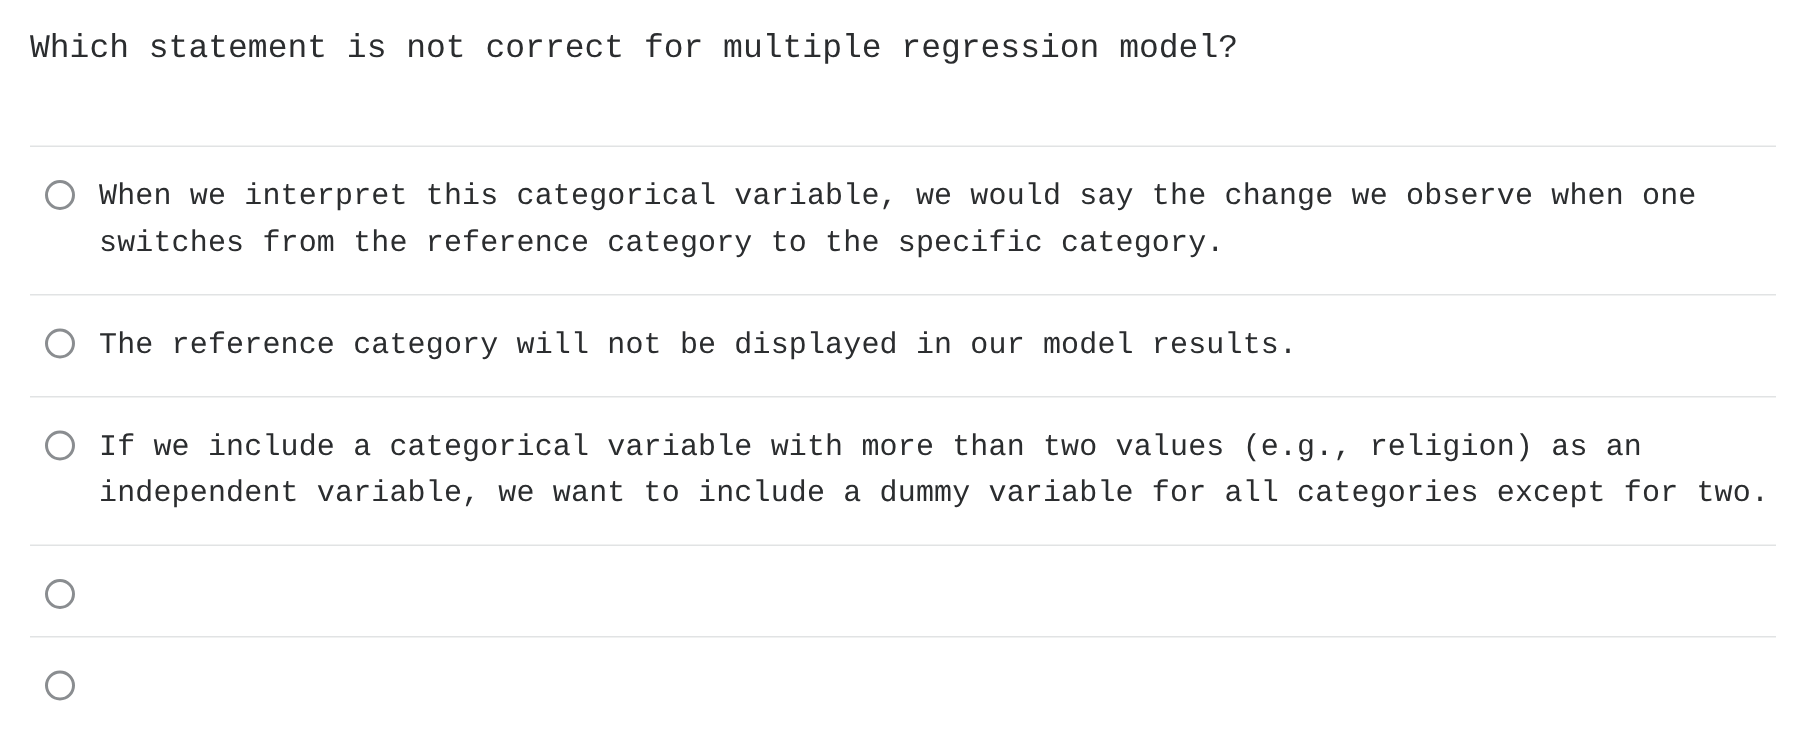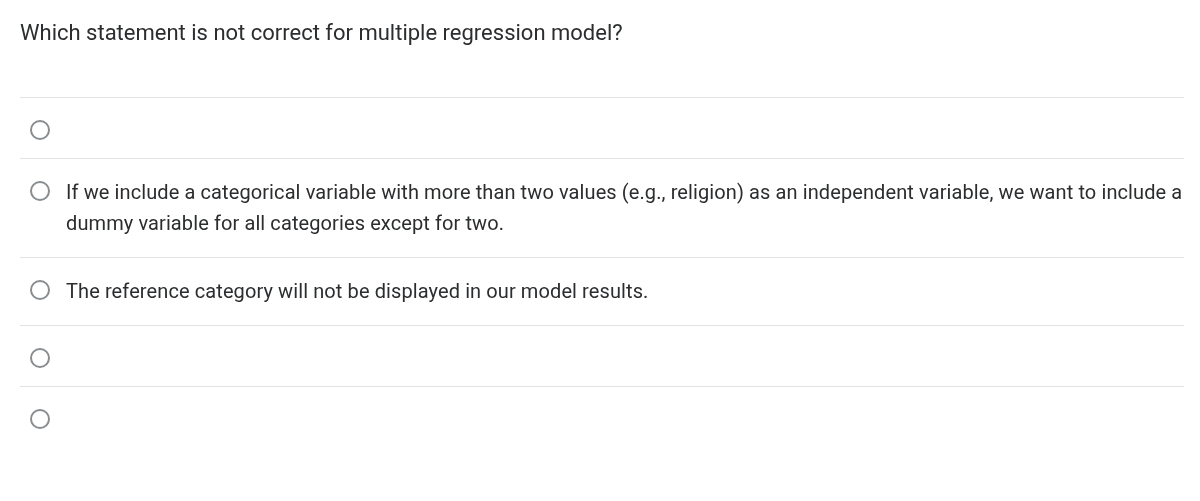--- a/index.html
+++ b/index.html
@@ -8,20 +8,21 @@
     box-sizing: border-box;
   }
   body {
     font-family: -apple-system, BlinkMacSystemFont, "Segoe UI", Roboto, Helvetica, Arial, sans-serif;
     background: #ffffff;
     width: 1200px;
     color: #2b2d2f;
   }
   .container {
     padding: 18px 16px 0 20px;
+    font-family: Liberation Mono, monospace;
   }
   .question-text {
     font-size: 22px;
     font-weight: 400;
     color: #2b2d2f;
     line-height: 1.4;
     padding-bottom: 48px;
   }
   .option-row {
     display: flex;
@@ -48,30 +49,31 @@
   }
 </style>
 </head>
 <body>
 
 <div class="container">
   <div class="question-text">Which statement is not correct for multiple regression model?</div>
 
   <div class="option-row">
     <span class="radio"></span>
+    <span class="option-text">When we interpret this categorical variable, we would say the change we observe when one switches from the reference category to the specific category.</span>
+  </div>
+
+  <div class="option-row">
+    <span class="radio"></span>
+    <span class="option-text">The reference category will not be displayed in our model results.</span>
   </div>
 
   <div class="option-row">
     <span class="radio"></span>
     <span class="option-text">If we include a categorical variable with more than two values (e.g., religion) as an independent variable, we want to include a dummy variable for all categories except for two.</span>
-  </div>
-
-  <div class="option-row">
-    <span class="radio"></span>
-    <span class="option-text">The reference category will not be displayed in our model results.</span>
   </div>
 
   <div class="option-row">
     <span class="radio"></span>
   </div>
 
   <div class="option-row">
     <span class="radio"></span>
   </div>
 </div>

